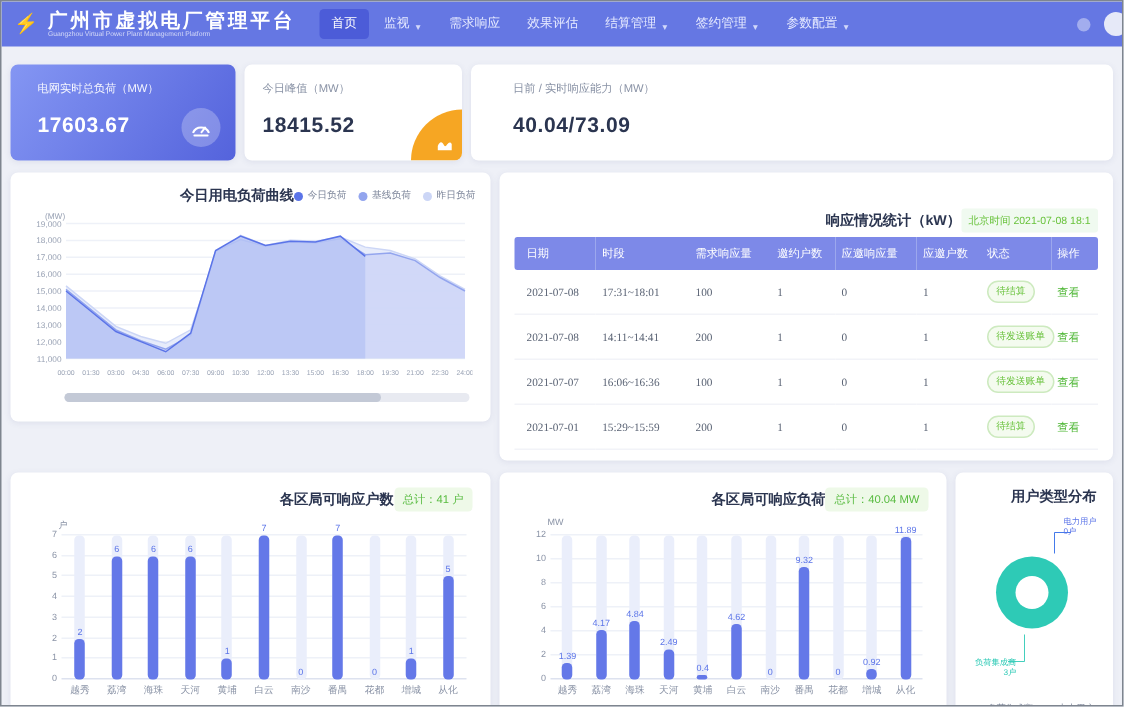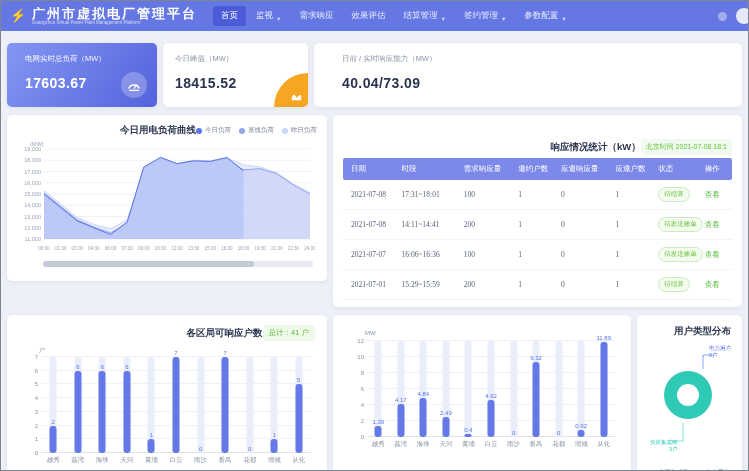--- a/index.html
+++ b/index.html
@@ -393,20 +393,24 @@
             <div class="bc-xlab">南沙</div>
             <div class="bc-xlab">番禺</div>
             <div class="bc-xlab">花都</div>
             <div class="bc-xlab">增城</div>
             <div class="bc-xlab">从化</div>
           </div>
         </div>
     </div>
 
     <div class="panel" id="load2-panel">
+      <div class="panel-head">
+        <div class="panel-title">各区局可响应负荷</div>
+        <span class="badge-pill">总计：40.04 MW</span>
+      </div>
       <div id="load2-chart">
           <div class="bc-area" style="height: 96px;">
             <div class="bc-unit">MW</div>
             <div class="bc-grid zero" style="bottom: 0px;"></div>
             <div class="bc-ylab" style="bottom: -3px;">0</div>
             <div class="bc-grid" style="bottom: 16px;"></div>
             <div class="bc-ylab" style="bottom: 13px;">2</div>
             <div class="bc-grid" style="bottom: 32px;"></div>
             <div class="bc-ylab" style="bottom: 29px;">4</div>
             <div class="bc-grid" style="bottom: 48px;"></div>

